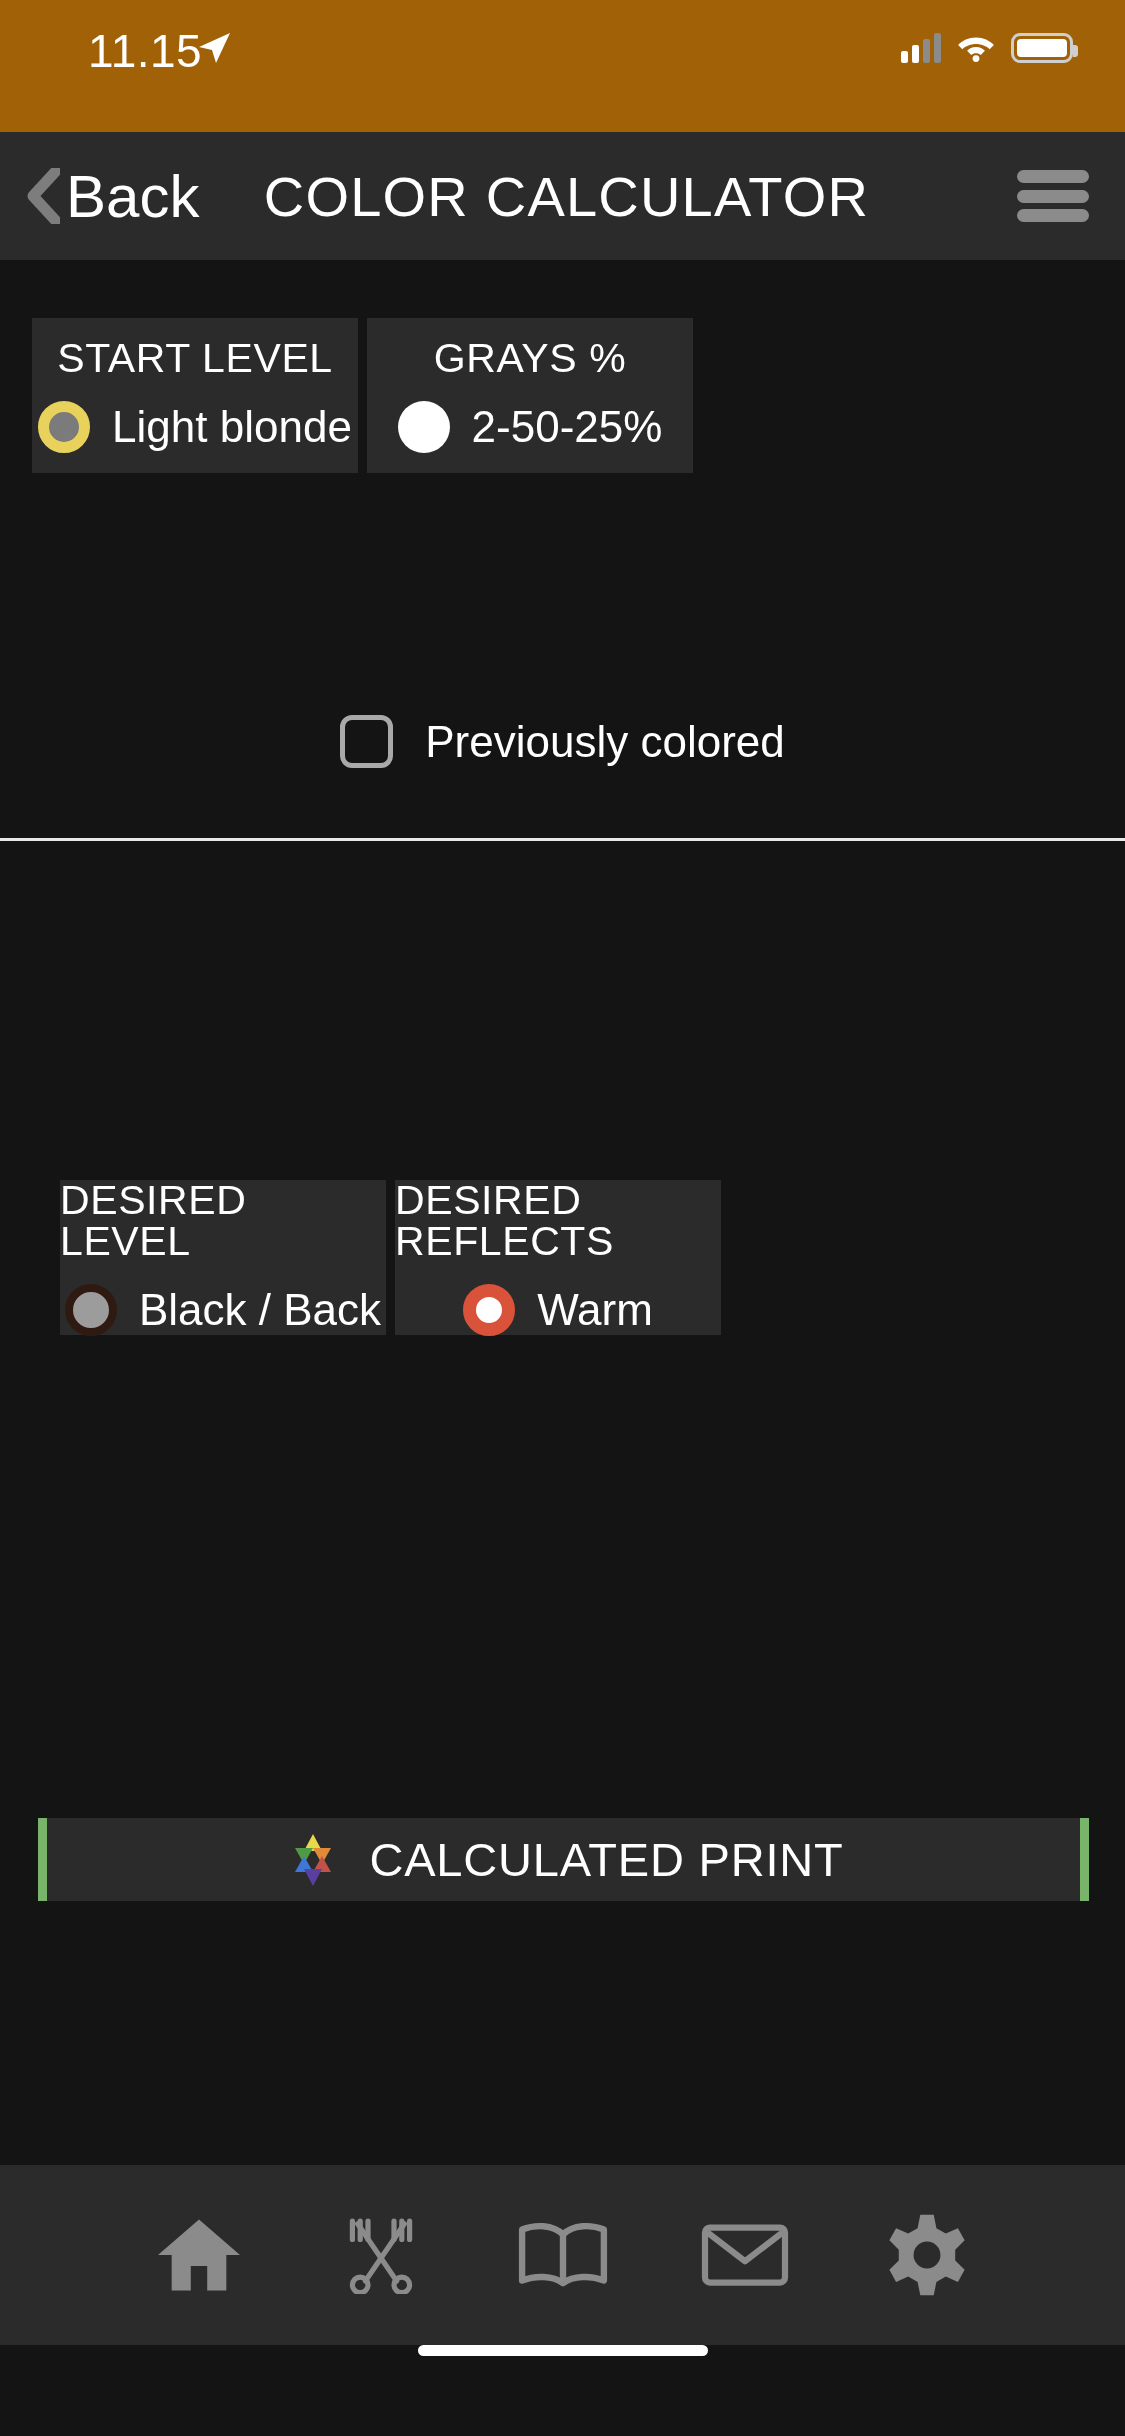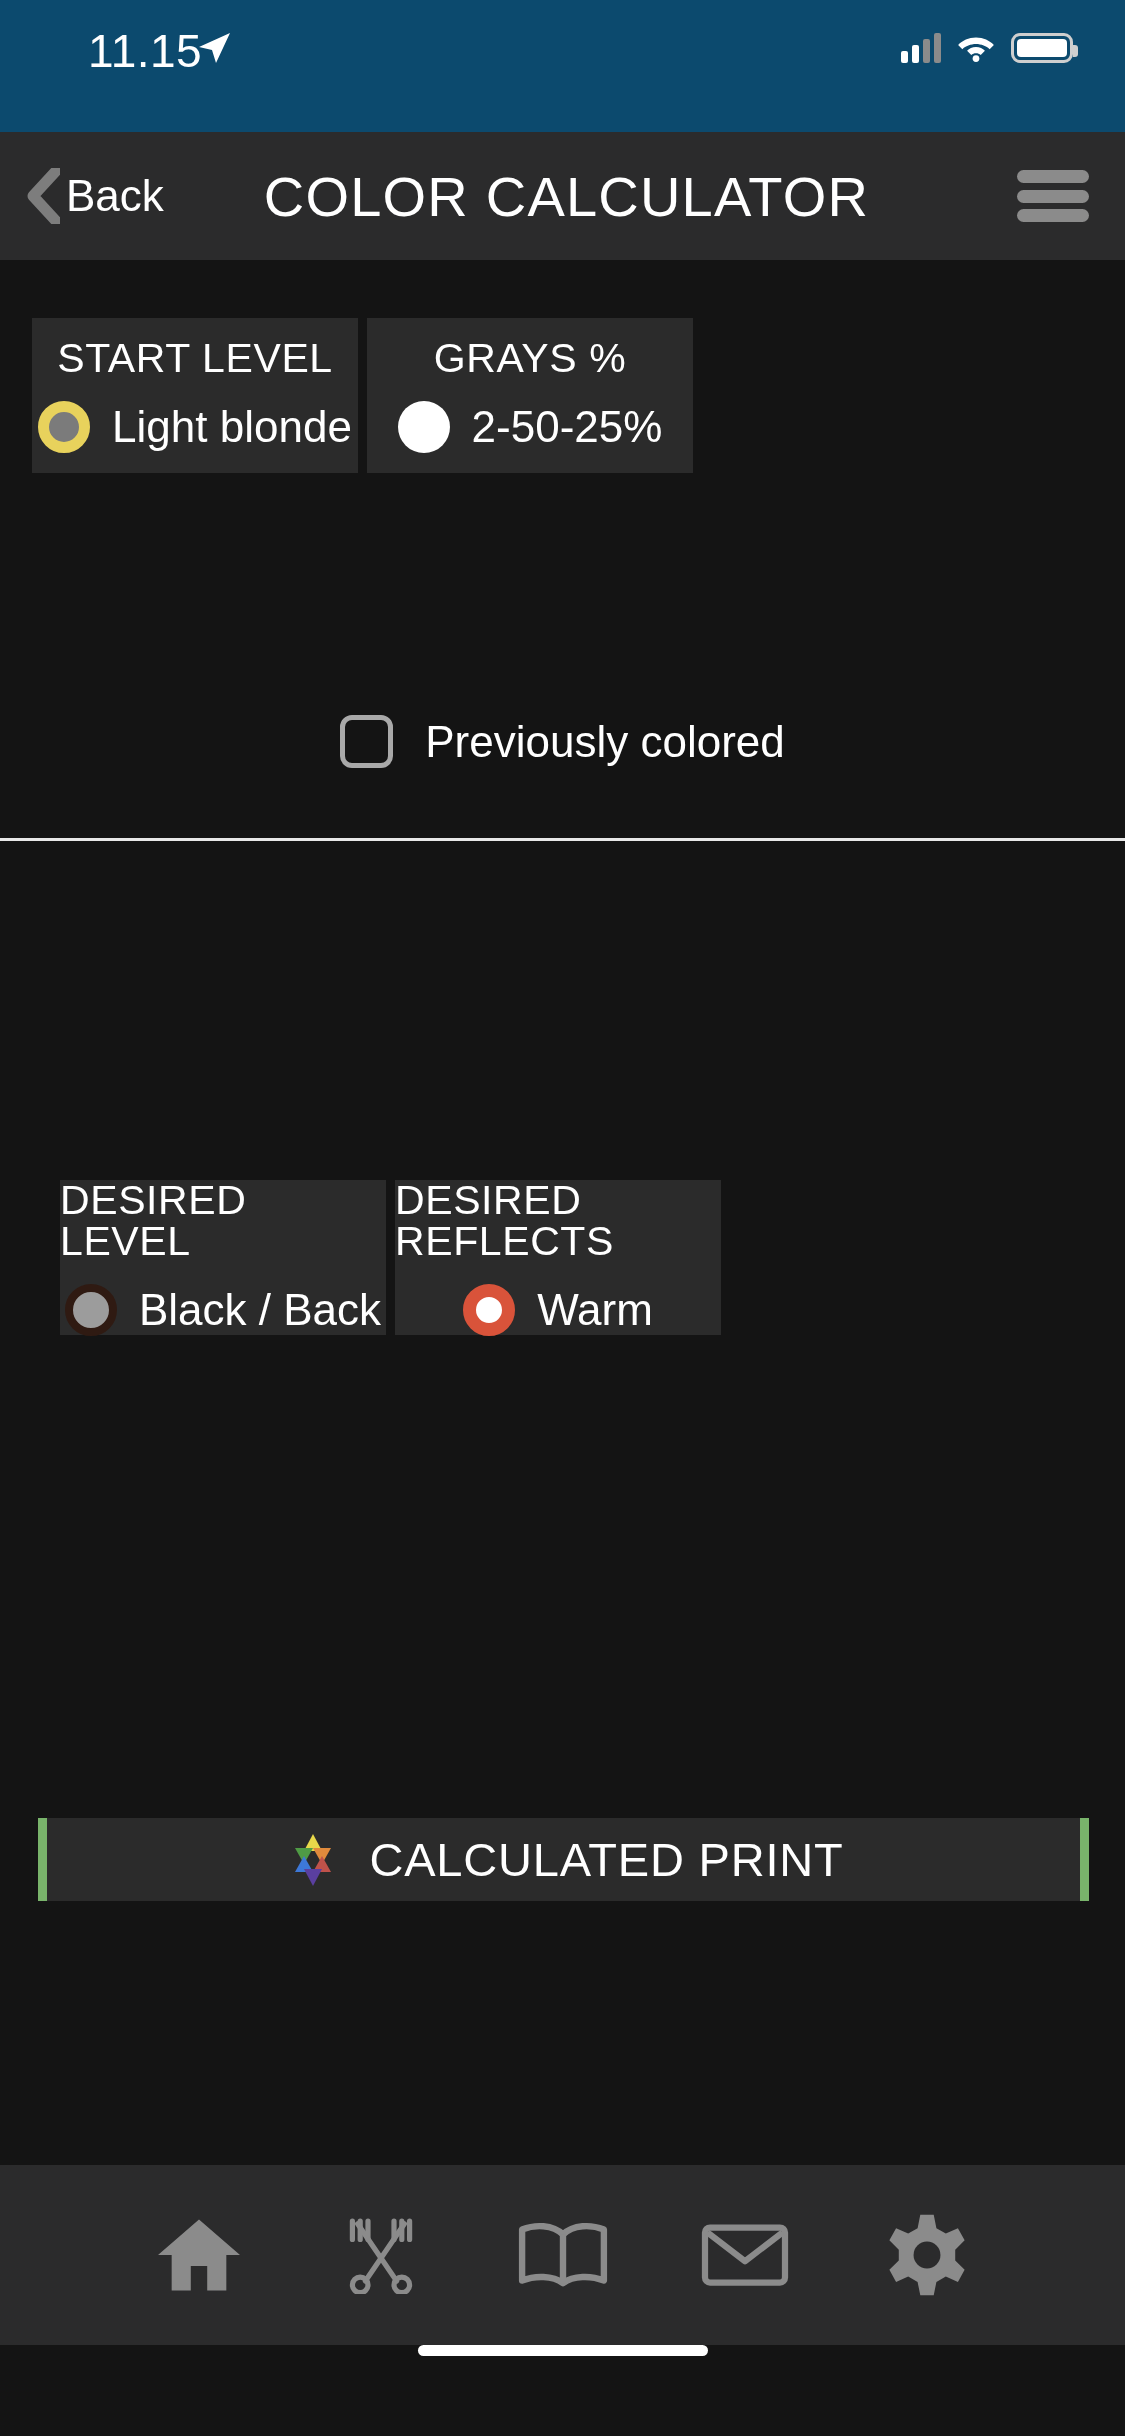--- a/index.html
+++ b/index.html
@@ -8,21 +8,21 @@
     background:#141414;
     font-family:"Liberation Sans", sans-serif;
     color:#ffffff;
     overflow:hidden;
     position:relative;
   }
 
   
   #status-bar{
     position:absolute; top:0; left:0; width:1125px; height:132px;
-    background:#0c4a6e;
+    background:#a16207;
   }
   #status-time{
     position:absolute; left:88px; top:24px;
     font-size:46px; font-weight:400; letter-spacing:0.5px; color:#fff;
   }
   #status-loc{
     position:absolute; left:196px; top:30px; width:36px; height:36px;
   }
   #status-right{
     position:absolute; right:52px; top:30px;
@@ -47,21 +47,21 @@
   
   #nav-bar{
     position:absolute; top:132px; left:0; width:1125px; height:128px;
     background:#2b2b2c;
   }
   #back-button{
     position:absolute; left:10px; top:0; height:128px;
     display:flex; align-items:center; gap:6px; padding:0 16px; cursor:pointer;
   }
   #back-chevron{ width:34px; height:56px; }
-  #back-label{ font-size:44px; font-weight:400; color:#fff; }
+  #back-label{ font-size:60px; font-weight:400; color:#fff; }
   #nav-title{
     position:absolute; left:0; top:0; width:1125px; height:128px;
     display:flex; align-items:center; justify-content:center;
     font-size:56px; letter-spacing:1.2px; color:#fff; pointer-events:none;padding-left:8px;
   }
   #menu-button{
     position:absolute; right:36px; top:38px; width:72px; height:52px;
     display:flex; flex-direction:column; justify-content:space-between; cursor:pointer;
   }
   #menu-button span{ display:block; height:13px; background:#8b8b8b; border-radius:7px; }

